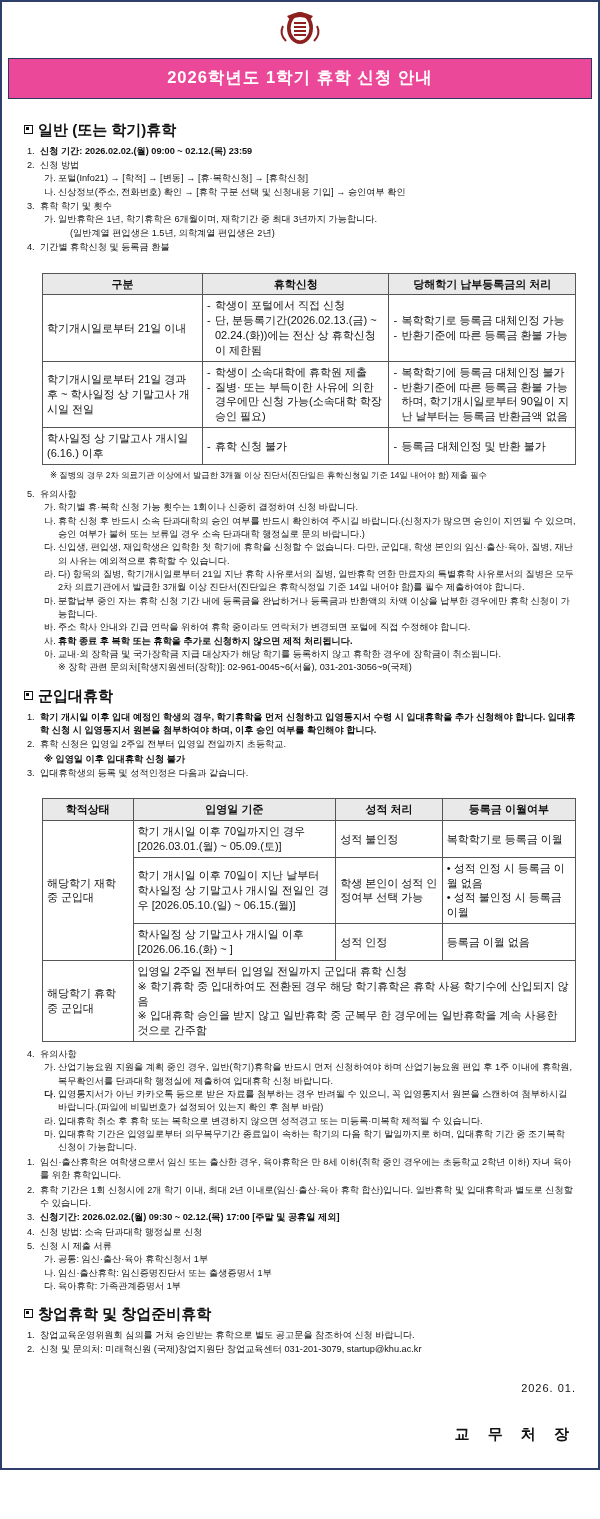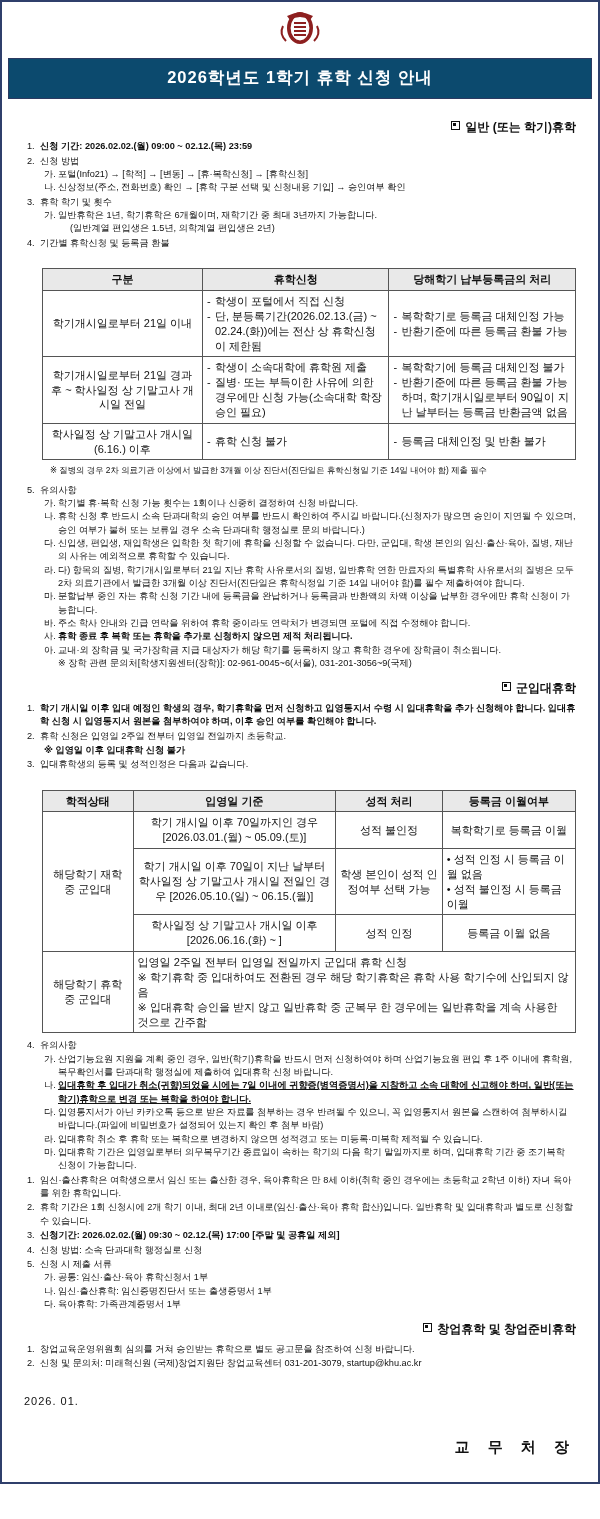--- a/index.html
+++ b/index.html
@@ -25,40 +25,39 @@
   }
   .emblem{
     display:inline-block;
     width:46px;height:40px;
     position:relative;
   }
   .emblem svg{display:block;}
   
   .titlebar{
     margin:4px 6px 0 6px;
-    background:#0c4a6e;
+    background:#ec4899;
     color:#fff;
     text-align:center;
     font-size:16.5px;
     font-weight:bold;
     letter-spacing:1px;
     padding:8px 0 9px 0;
     border:1px solid #2c3a61;
   }
   .content{
     padding:10px 22px 0 22px;
     font-size:9.2px;
     line-height:1.45;
   }
   
   .sec-head{
     font-weight:bold;
-    font-size:12px;
+    font-size:15px;
     margin:10px 0 4px 0;
-    text-align:right;
   }
   .sec-head .sq{
     display:inline-block;
     width:7px;height:7px;
     border:1.4px solid #111;
     margin-right:5px;
     position:relative;
     top:-1px;
   }
   .sec-head .sq i{
@@ -106,32 +105,32 @@
     border:1px solid #555;
     padding:3px 4px;
     vertical-align:middle;
   }
   table th{
     background:#e9e9e9;
     text-align:center;
     font-weight:bold;
     padding:3px 2px;
   }
-  td.c{text-align:center;}
+  td.c{}
   td.l{text-align:left;}
   .tbl-note{
     font-size:8.4px;
     margin:1px 0 0 26px;
   }
   ul.dash{margin:0;padding:0;list-style:none;}
   ul.dash li{position:relative;padding-left:8px;}
   ul.dash li:before{content:"-";position:absolute;left:0;top:0;}
   
   .date{
-    text-align:left;
+    text-align:right;
     font-size:11px;
     margin:24px 0 0 0;
     letter-spacing:1px;
   }
   .signer{
     text-align:right;
     font-size:15px;
     font-weight:bold;
     letter-spacing:7px;
     margin:26px 0 6px 0;
@@ -333,21 +332,21 @@
         </tr>
       </tbody>
     </table>
 
     <ol class="lv1" style="margin-top:6px">
       <li>
         <span class="n">4.</span>
         <span>유의사항</span>
         <ol class="lv2">
           <li><span class="n">가.</span><span>산업기능요원 지원을 계획 중인 경우, 일반(학기)휴학을 반드시 먼저 신청하여야 하며 산업기능요원 편입 후 1주 이내에 휴학원, 복무확인서를 단과대학 행정실에 제출하여 입대휴학 신청 바랍니다.</span></li>
-          <li><span class="n">나.</span><span class="b u">입대휴학 후 입대가 취소(귀향)되었을 시에는 7일 이내에 귀향증(병역증명서)을 지참하고 소속 대학에 신고해야 하며, 일반(또는 학기)휴학으로 변경 또는 복학을 하여야 합니다.</span></li>
+          <li><span class="n">나.</span></li>
           <li><span class="n">다.</span><span>입영통지서가 아닌 카카오톡 등으로 받은 자료를 첨부하는 경우 반려될 수 있으니, 꼭 입영통지서 원본을 스캔하여 첨부하시길 바랍니다.(파일에 비밀번호가 설정되어 있는지 확인 후 첨부 바람)</span></li>
           <li><span class="n">라.</span><span>입대휴학 취소 후 휴학 또는 복학으로 변경하지 않으면 성적경고 또는 미등록·미복학 제적될 수 있습니다.</span></li>
           <li><span class="n">마.</span><span>입대휴학 기간은 입영일로부터 의무복무기간 종료일이 속하는 학기의 다음 학기 말일까지로 하며, 입대휴학 기간 중 조기복학 신청이 가능합니다.</span></li>
         </ol>
       </li>
     </ol>
 
 
     <ol class="lv1">
       <li><span class="n">1.</span><span>임신·출산휴학은 여학생으로서 임신 또는 출산한 경우, 육아휴학은 만 8세 이하(취학 중인 경우에는 초등학교 2학년 이하) 자녀 육아를 위한 휴학입니다.</span></li>

